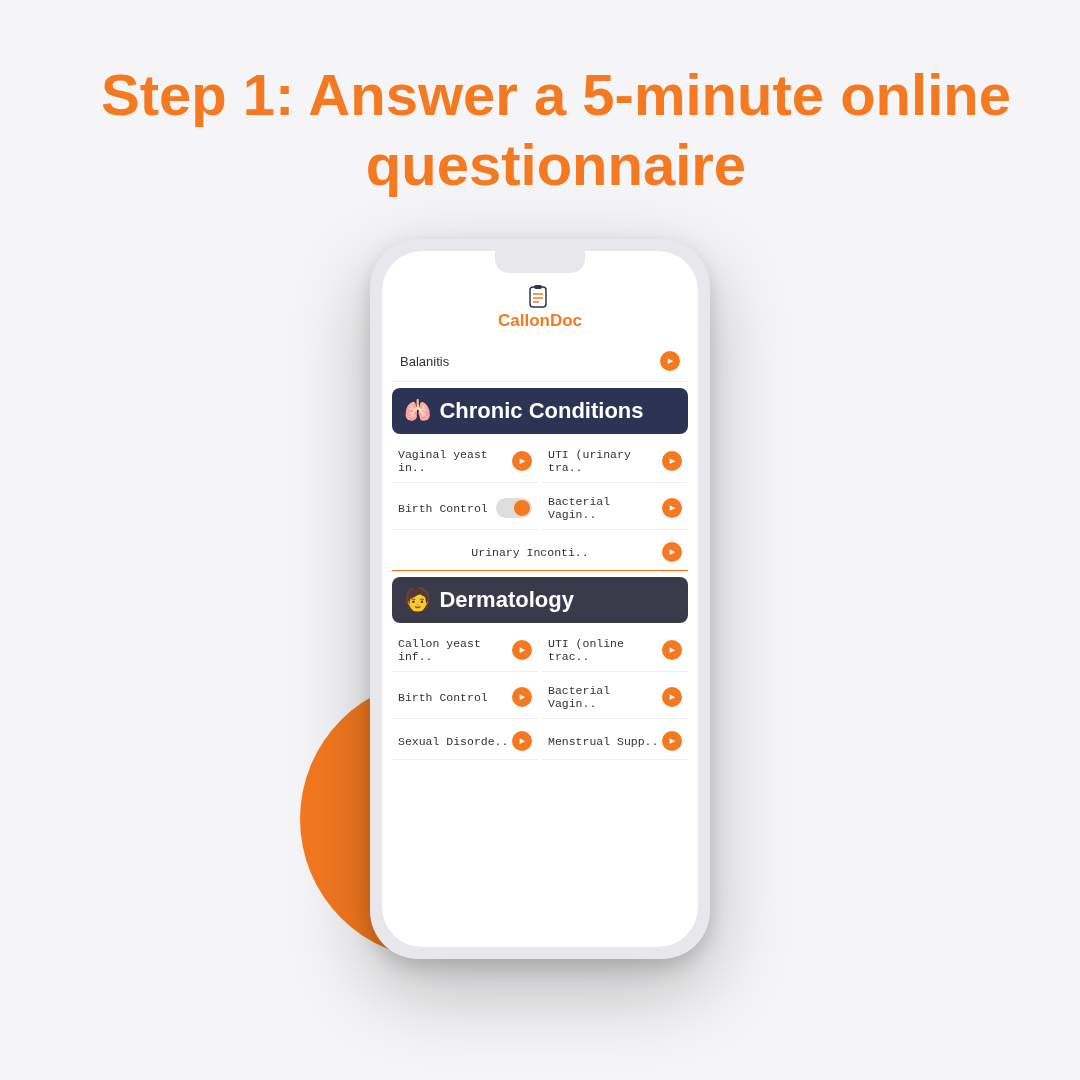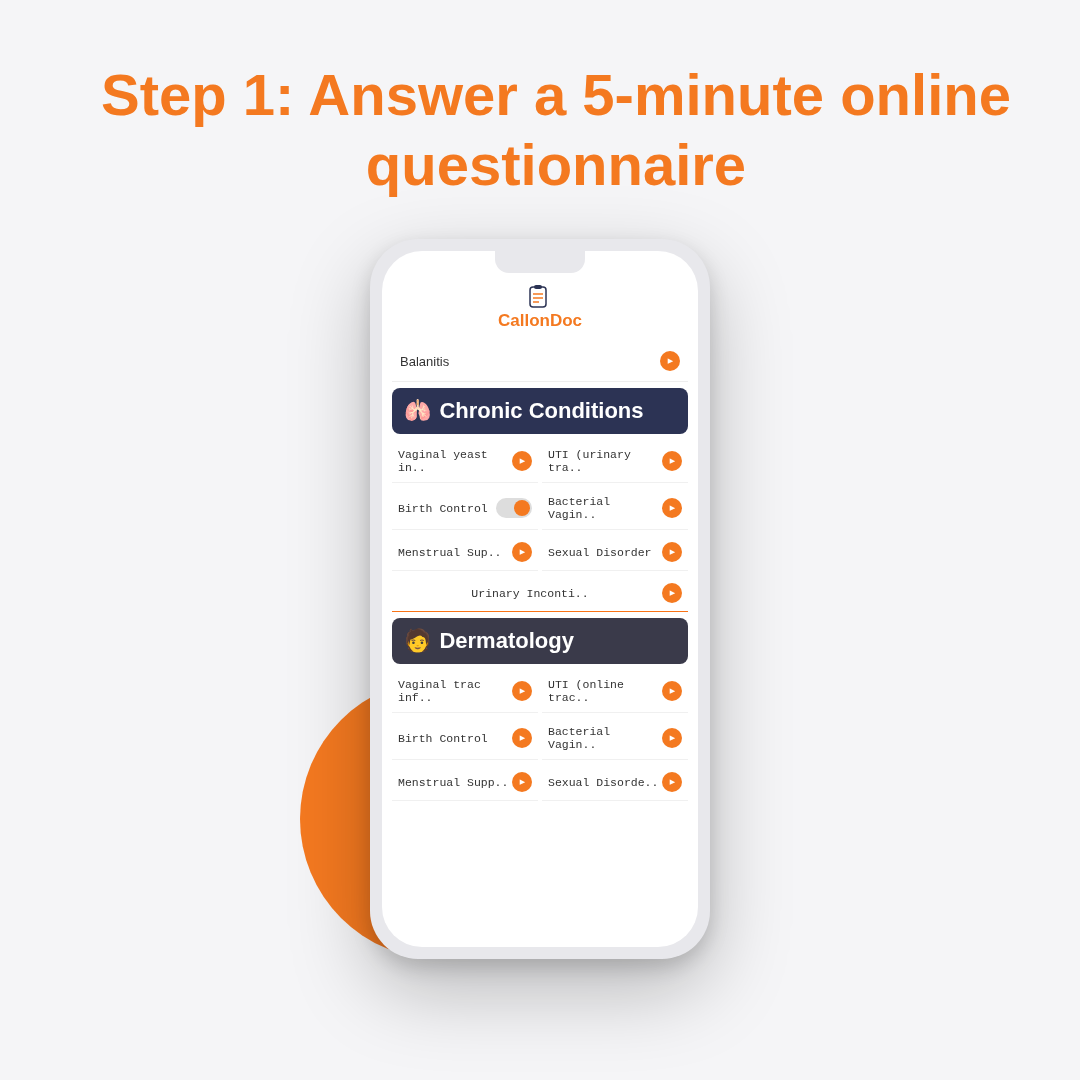--- a/index.html
+++ b/index.html
@@ -282,44 +282,34 @@
           <div class="grid-item">
             <span class="grid-item-text">Birth Control</span>
             <div class="toggle-pill"></div>
           </div>
           <div class="grid-item">
             <span class="grid-item-text">Bacterial Vagin..</span>
             <div class="arrow-btn"></div>
           </div>
         </div>
 
-        <div class="grid-2">
-          <div class="grid-item">
-            <span class="grid-item-text">Menstrual Sup..</span>
-            <div class="arrow-btn"></div>
-          </div>
-          <div class="grid-item">
-            <span class="grid-item-text">Sexual Disorder</span>
-            <div class="arrow-btn"></div>
-          </div>
-        </div>
 
         <div class="grid-item-full">
           <span class="grid-item-text">Urinary Inconti..</span>
           <div class="arrow-btn"></div>
         </div>
 
         <div class="section-header derm">
           <span class="section-header-icon">🧑</span>
           <span class="section-header-title">Dermatology</span>
         </div>
 
         <div class="grid-2">
           <div class="grid-item">
-            <span class="grid-item-text">Vaginal trac inf..</span>
+            <span class="grid-item-text">Callon yeast inf..</span>
             <div class="arrow-btn"></div>
           </div>
           <div class="grid-item">
             <span class="grid-item-text">UTI (online trac..</span>
             <div class="arrow-btn"></div>
           </div>
         </div>
 
         <div class="grid-2">
           <div class="grid-item">
@@ -327,25 +317,25 @@
             <div class="arrow-btn"></div>
           </div>
           <div class="grid-item">
             <span class="grid-item-text">Bacterial Vagin..</span>
             <div class="arrow-btn"></div>
           </div>
         </div>
 
         <div class="grid-2">
           <div class="grid-item">
+            <span class="grid-item-text">Sexual Disorde..</span>
+            <div class="arrow-btn"></div>
+          </div>
+          <div class="grid-item">
             <span class="grid-item-text">Menstrual Supp..</span>
-            <div class="arrow-btn"></div>
-          </div>
-          <div class="grid-item">
-            <span class="grid-item-text">Sexual Disorde..</span>
             <div class="arrow-btn"></div>
           </div>
         </div>
 
       </div>
     </div>
   </div>
 
 </div>
 

